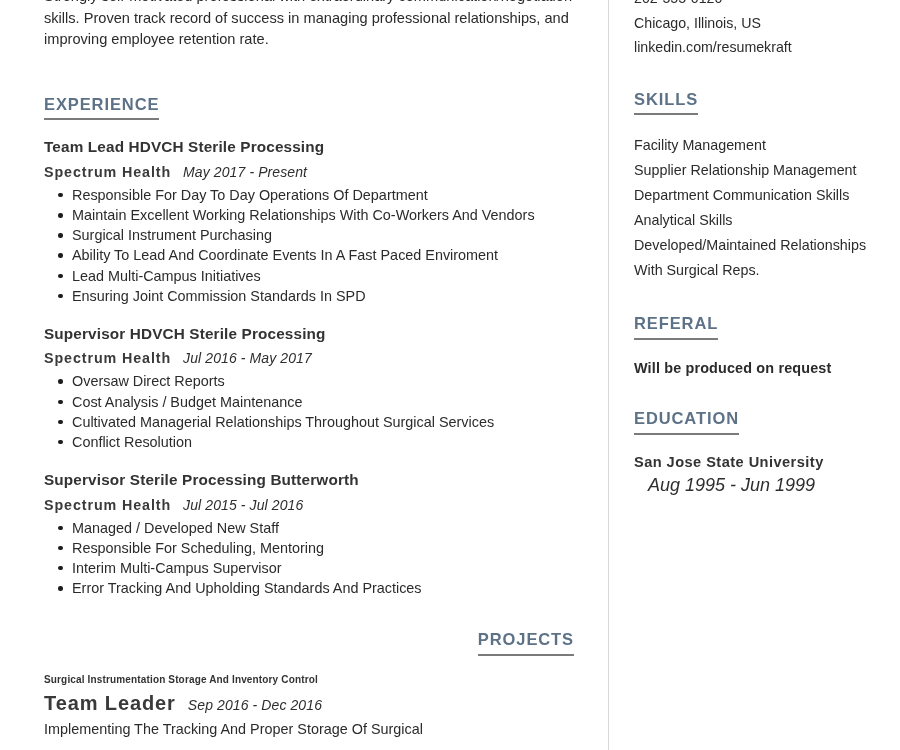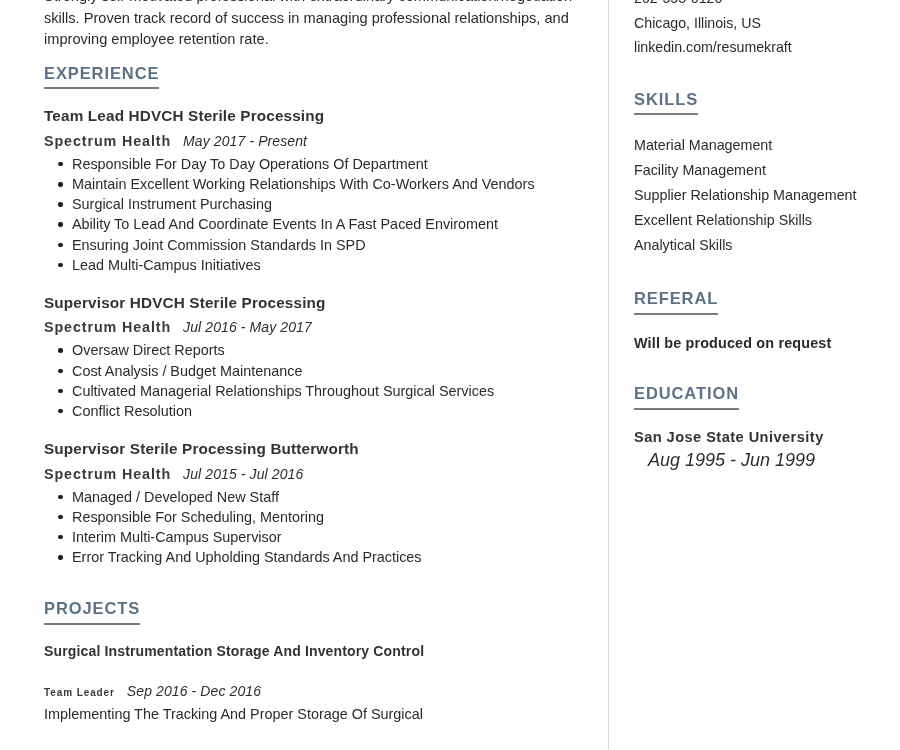--- a/index.html
+++ b/index.html
@@ -48,22 +48,22 @@
     font-size: 16.5px;
     font-weight: 700;
     letter-spacing: 0.9px;
     padding-bottom: 5px;
     margin: 0;
     display: inline-block;
     border-bottom: 2px solid #7b7b7b;
     line-height: 1.15;
   }
   .sec-head-wrap { margin-bottom: 18px; }
-  .sec-head-wrap.sec-exp { margin-top: 13px; }
-  .sec-head-wrap.sec-proj { margin-top: 32px; }
+  .sec-head-wrap.sec-exp { margin-top: 44px; }
+  .sec-head-wrap.sec-proj { margin-top: 32px; text-align: right; }
   .sec-head-wrap.sec-skills { margin-top: 30px; }
   .sec-head-wrap.sec-ref { margin-top: 31px; }
   .sec-head-wrap.sec-edu { margin-top: 30px; }
 
   
   .summary {
     font-size: 14.6px;
     line-height: 21.5px;
     color: #2b2b2b;
     margin: 0;
@@ -117,29 +117,29 @@
     left: -14px;
     top: 8px;
     width: 4.5px;
     height: 4.5px;
     border-radius: 50%;
     background: #1c1c1c;
   }
 
   
   .proj-title {
-    font-size: 14px;
+    font-size: 10px;
     font-weight: 700;
     color: #333333;
     letter-spacing: 0.15px;
-    margin: 0 0 21px 0;
+    margin: 0 0 5px 0;
     line-height: 1.2;
   }
   .proj-role {
-    font-size: 10px;
+    font-size: 20px;
     font-weight: 700;
     color: #3a3a3a;
     letter-spacing: 0.9px;
   }
   .proj-desc {
     font-size: 14.4px;
     line-height: 20.2px;
     color: #2b2b2b;
     margin: 2px 0 0 0;
   }
@@ -199,22 +199,22 @@
       <div class="entry">
         <div class="job-title">Team Lead HDVCH Sterile Processing</div>
         <div class="job-meta">
           <span class="company">Spectrum Health</span><span class="dates">May 2017 - Present</span>
         </div>
         <ul class="bullets">
           <li>Responsible For Day To Day Operations Of Department</li>
           <li>Maintain Excellent Working Relationships With Co-Workers And Vendors</li>
           <li>Surgical Instrument Purchasing</li>
           <li>Ability To Lead And Coordinate Events In A Fast Paced Enviroment</li>
+          <li>Lead Multi-Campus Initiatives</li>
           <li>Ensuring Joint Commission Standards In SPD</li>
-          <li>Lead Multi-Campus Initiatives</li>
         </ul>
       </div>
 
       <div class="entry">
         <div class="job-title">Supervisor HDVCH Sterile Processing</div>
         <div class="job-meta">
           <span class="company">Spectrum Health</span><span class="dates">Jul 2016 - May 2017</span>
         </div>
         <ul class="bullets">
           <li>Oversaw Direct Reports</li>
@@ -260,25 +260,25 @@
     <div>
       <div class="contact-line">202-555-0120</div>
       <div class="contact-line">Chicago, Illinois, US</div>
       <div class="contact-line">linkedin.com/resumekraft</div>
     </div>
 
     <div class="sec-head-wrap sec-skills">
       <span class="sec-head">SKILLS</span>
     </div>
     <div>
-      <div class="skill">Material Management</div>
       <div class="skill">Facility Management</div>
       <div class="skill">Supplier Relationship Management</div>
-      <div class="skill">Excellent Relationship Skills</div>
+      <div class="skill">Department Communication Skills</div>
       <div class="skill">Analytical Skills</div>
+      <div class="skill">Developed/Maintained Relationships With Surgical Reps.</div>
     </div>
 
     <div class="sec-head-wrap sec-ref">
       <span class="sec-head">REFERAL</span>
     </div>
     <p class="ref-text">Will be produced on request</p>
 
     <div class="sec-head-wrap sec-edu">
       <span class="sec-head">EDUCATION</span>
     </div>

